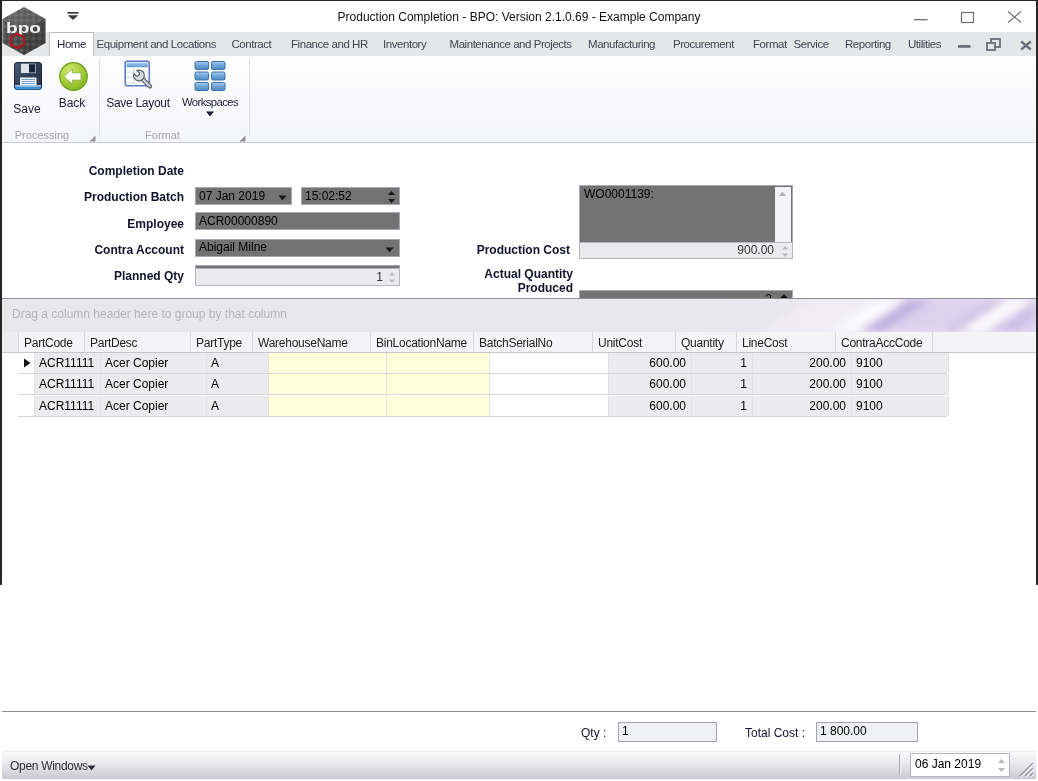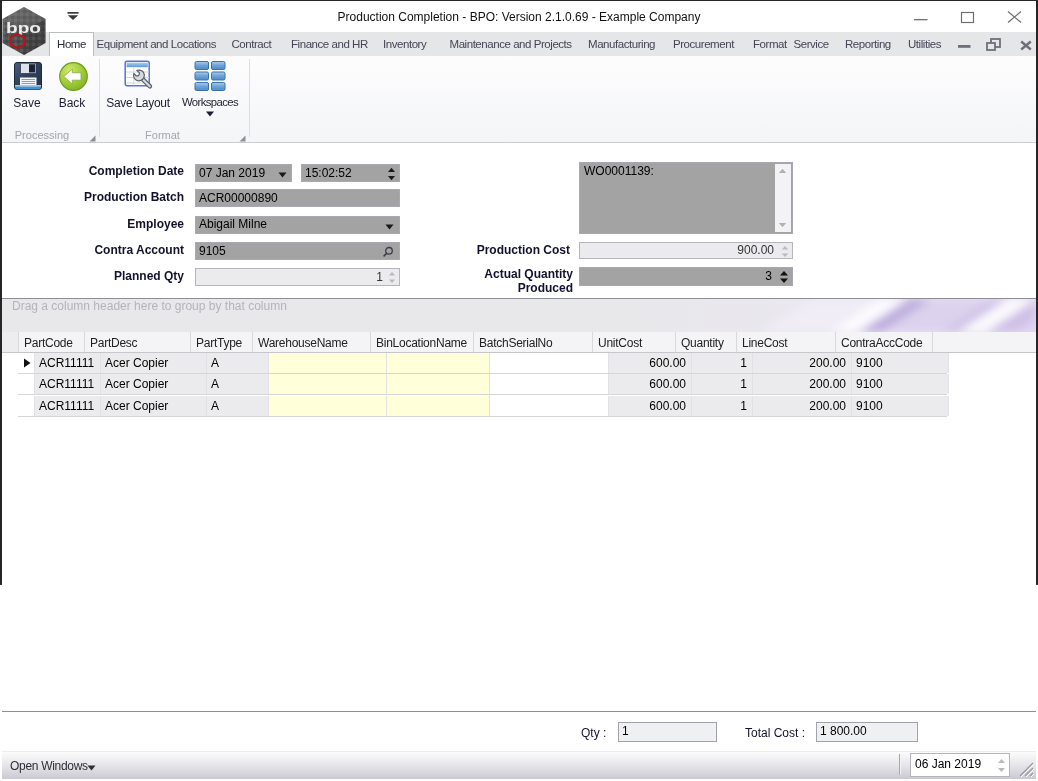--- a/index.html
+++ b/index.html
@@ -22,21 +22,21 @@
 .tabtxt { top:5px; font-size:11.5px; letter-spacing:-0.45px; color:#454556; }
 #hometab-txt { color:#2b2b3e; }
 
 #ribbon { left:0; top:55px; width:1034px; height:87px; background:linear-gradient(#fdfdfe,#f4f5f7); border-bottom:1px solid #cbccce; }
 .rib-sep { top:3px; width:1px; height:78px; background:#dddee0; }
 .rib-label { font-size:12px; color:#1e1e30; text-align:center; }
 .grp-caption { top:73px; font-size:11px; color:#a5a5ab; text-align:center; }
 
 #form { left:0; top:143px; width:1034px; height:154px; background:#ffffff; }
 .flabel { font-weight:bold; font-size:12px; color:#12122e; text-align:right; }
-.field { background:#a3a3a3; border:1px solid #a9a9b3; font-size:12px; color:#000; }
+.field { background:#737373; border:1px solid #a9a9b3; font-size:12px; color:#000;margin-top:23px; }
 .fielddis { background:#ebebee; border:1px solid #b5b5bd; font-size:12px; color:#333; }
 .fval { position:absolute; left:3px; top:0.5px; font-size:12px; }
 
 #grid { left:0; top:297px; width:1034px; height:412px; background:#ffffff; border-top:1px solid #8e8e96; }
 #groupbar { left:0; top:298px; width:1034px; height:33px; background:linear-gradient(#e9e9ec,#ececef); overflow:hidden; }
 #hdrrow { left:0; top:331px; width:1034px; height:21px; background:#f4f4f6; border-bottom:1px solid #c7c7cb; }
 .hcell { top:0; height:20px; border-right:1px solid #d9d9dc; font-size:12px; color:#222; }
 .hcell span { position:absolute; left:5px; top:3.5px; white-space:nowrap; letter-spacing:-0.25px; }
 .drow { left:0; width:929px; height:21px; }
 .dcell { top:0; height:20px; border-right:1px solid #e2e2e4; font-size:12px; color:#000; }
@@ -134,21 +134,21 @@
     <rect x="15" y="2.2" width="6" height="8.3" fill="#17233a"></rect>
     <rect x="6" y="15.5" width="16.5" height="9" fill="#f3f6f8"></rect>
     <g stroke="#78a3cf" stroke-width="1">
       <path d="M7.5 17.5 H21"></path>
         <path d="M7.5 19.5 H21"></path>
         <path d="M7.5 21.5 H21"></path>
     </g>
     <path d="M1 24.5 H27 V25 Q27 27.5 24.5 27.5 L3.5 27.5 Q1 27.5 1 25 Z" fill="#3d93d8"></path>
     <rect x="1" y="23" width="26" height="1.7" fill="#9ec9e8"></rect>
   </svg>
-  <div class="abs rib-label" style="left:5px;top:95px;width:40px">Save</div>
+  <div class="abs rib-label" style="left:5px;top:101px;width:40px">Save</div>
 
   <svg class="abs" style="left:57px;top:61px" width="29" height="29" viewBox="0 0 29 29">
     <defs>
       <radialGradient id="bg1" cx="0.35" cy="0.28" r="0.95">
         <stop offset="0" stop-color="#cfe96a"></stop>
           <stop offset="0.55" stop-color="#9cc733"></stop>
           <stop offset="1" stop-color="#74a51c"></stop>
       </radialGradient>
     </defs>
     <circle cx="14.5" cy="14.5" r="13.8" fill="url(#bg1)" stroke="#6f9e1e" stroke-width="1.2"></circle>
@@ -306,21 +306,21 @@
         <path d="M828 33 L862 33 L912 0 L878 0 Z" fill="#fcfbfe"></path>
         <path d="M856 33 L882 33 L932 0 L906 0 Z" fill="#bcabdd" opacity="0.95"></path>
         <path d="M880 33 L968 33 L1018 0 L930 0 Z" fill="#dcd2ee"></path>
         <path d="M940 33 L960 33 L1010 0 L990 0 Z" fill="#cdbfe5" opacity="0.85"></path>
         <path d="M956 33 L986 33 L1034 1 L1034 0 L1006 0 Z" fill="#fbfafd"></path>
         <path d="M984 33 L1030 33 L1034 30 L1034 0 Z" fill="#cfc0e7"></path>
         <path d="M1014 33 L1034 33 L1034 18 Z" fill="#ddd2ee"></path>
         </g>
       </g>
     </svg>
-    <div class="abs nw" style="left:10px;top:0;font-size:12px;color:#b3b3bb">Drag a column header here to group by that column</div>
+    <div class="abs nw" style="left:10px;top:8px;font-size:12px;color:#b3b3bb">Drag a column header here to group by that column</div>
   </div>
 
   <div class="abs" id="hdrrow">
     <div class="abs hcell" style="left:0px;width:17px;background:#ededef"></div>
     <div class="abs hcell" style="left:17px;width:66px">
         <span>PartCode</span>
       </div>
     <div class="abs hcell" style="left:83px;width:106px">
         <span>PartDesc</span>
       </div>

